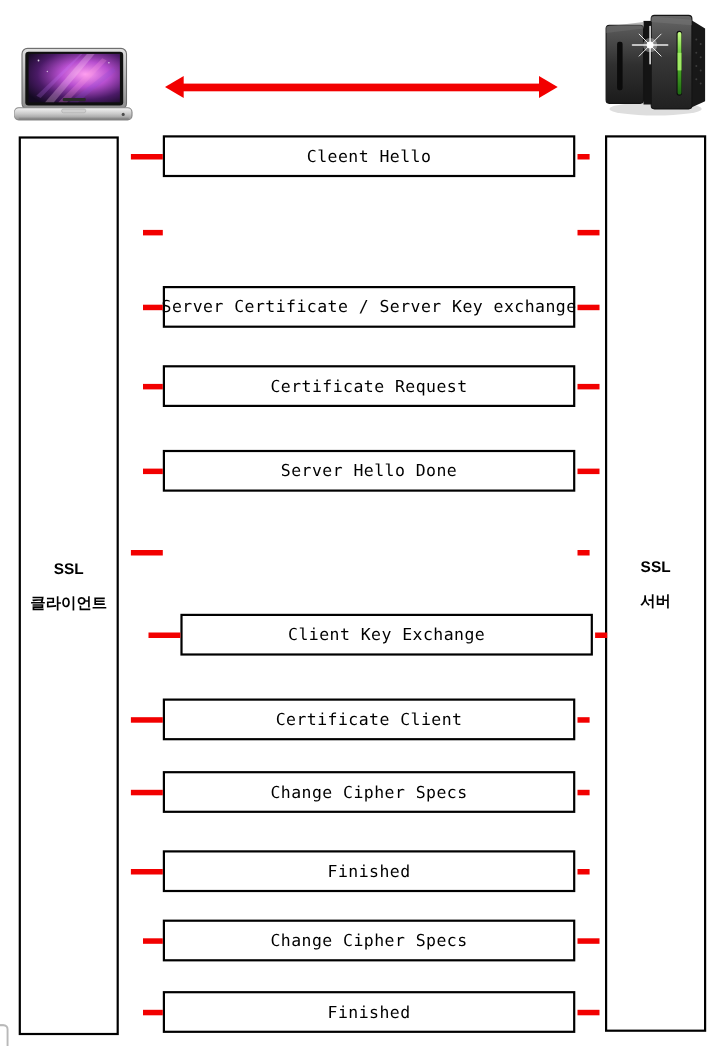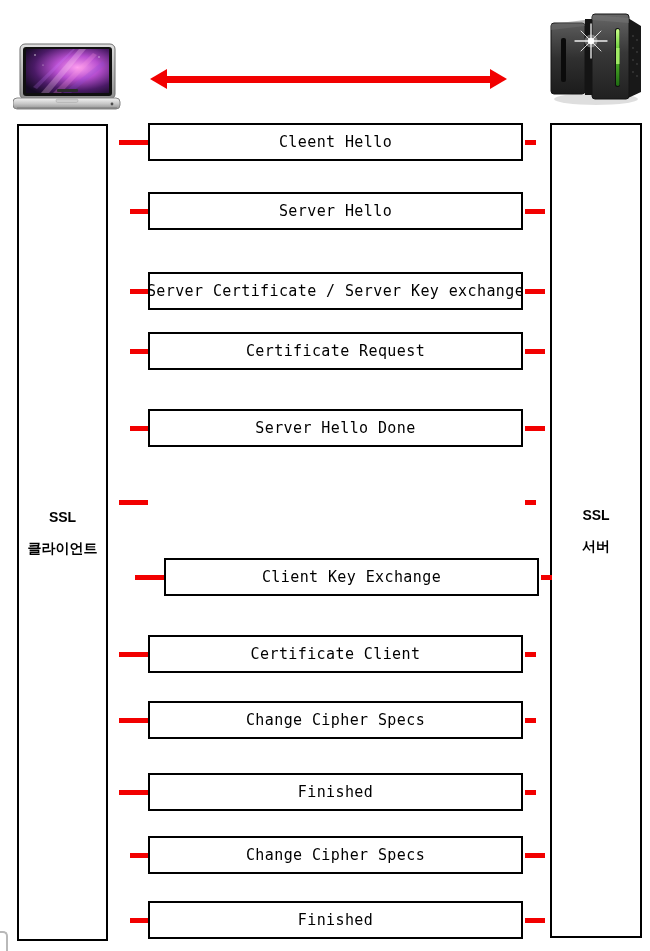--- a/index.html
+++ b/index.html
@@ -156,28 +156,25 @@
   <div id="rows">
       <div class="msg-row" style="top: 123px;">
         <div class="msg-box">
           <span class="msg-label">Cleent Hello</span>
         </div>
         <div class="hline" style="left: 119px; width: 29px; background: rgb(242, 0, 0);"></div>
         <div class="hline" style="left: 525px; width: 11px; background: rgb(242, 0, 0);"></div>
         <div class="tri tri-right" style="left: 535px; border-left-color: rgb(242, 0, 0);"></div>
       </div>
       <div class="msg-row" style="top: 192px;">
-        <div class="msg-box">
-          <span class="msg-label">Server Hello</span>
-        </div>
-        <div class="tri tri-left" style="left: 118px; border-right-color: rgb(242, 0, 0);"></div>
-        <div class="hline" style="left: 130px; width: 18px; background: rgb(242, 0, 0);"></div>
-        <div class="hline" style="left: 525px; width: 20px; background: rgb(242, 0, 0);"></div>
-      </div>
-      <div class="msg-row" style="top: 272px;">
+        <div class="tri tri-left" style="left: 118px; border-right-color: rgb(242, 0, 0);"></div>
+        <div class="hline" style="left: 130px; width: 18px; background: rgb(242, 0, 0);"></div>
+        <div class="hline" style="left: 525px; width: 20px; background: rgb(242, 0, 0);"></div>
+      </div>
+      <div class="msg-row" style="top: 260px;">
         <div class="msg-box">
           <span class="msg-label">Server Certificate / Server Key exchange</span>
         </div>
         <div class="tri tri-left" style="left: 118px; border-right-color: rgb(242, 0, 0);"></div>
         <div class="hline" style="left: 130px; width: 18px; background: rgb(242, 0, 0);"></div>
         <div class="hline" style="left: 525px; width: 20px; background: rgb(242, 0, 0);"></div>
       </div>
       <div class="msg-row" style="top: 332px;">
         <div class="msg-box">
           <span class="msg-label">Certificate Request</span>

